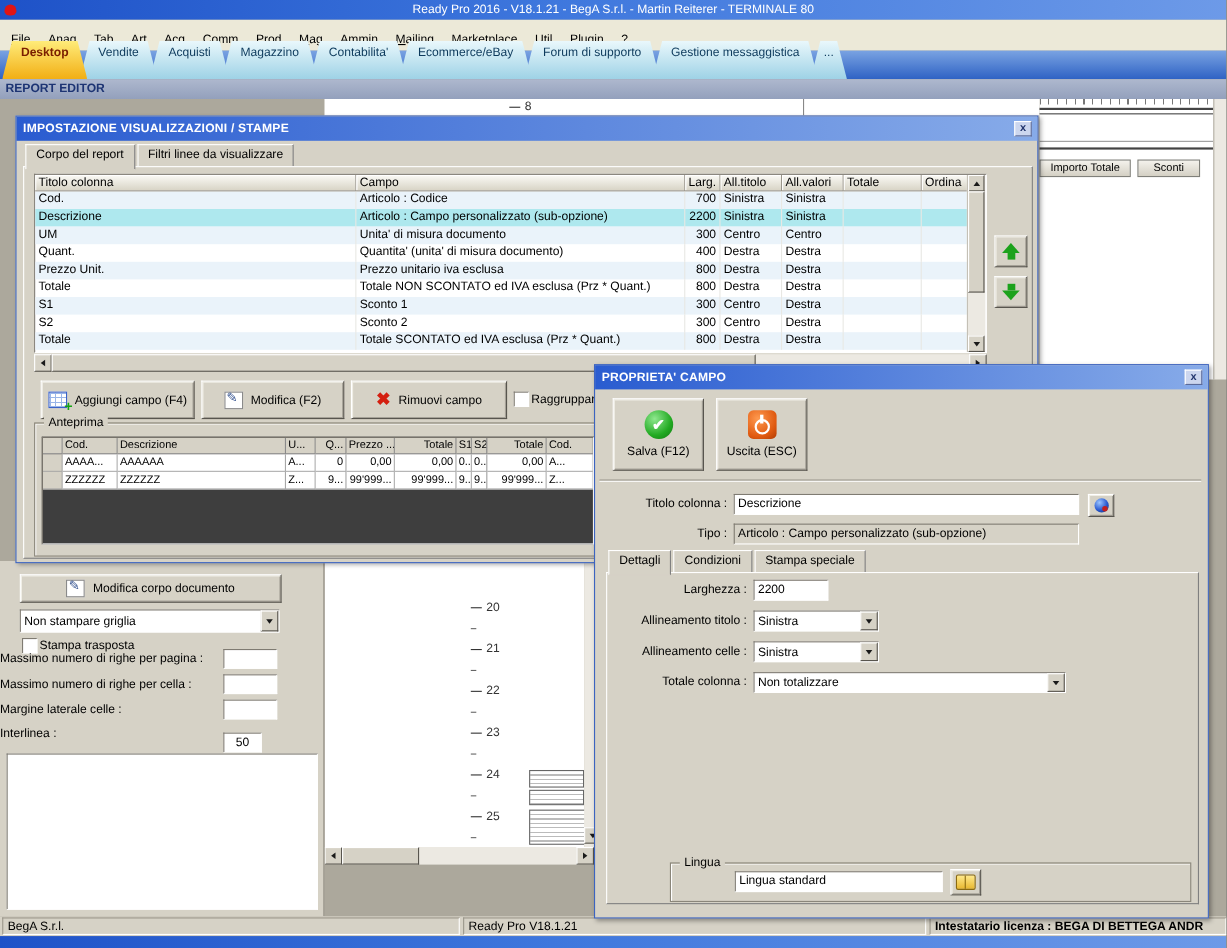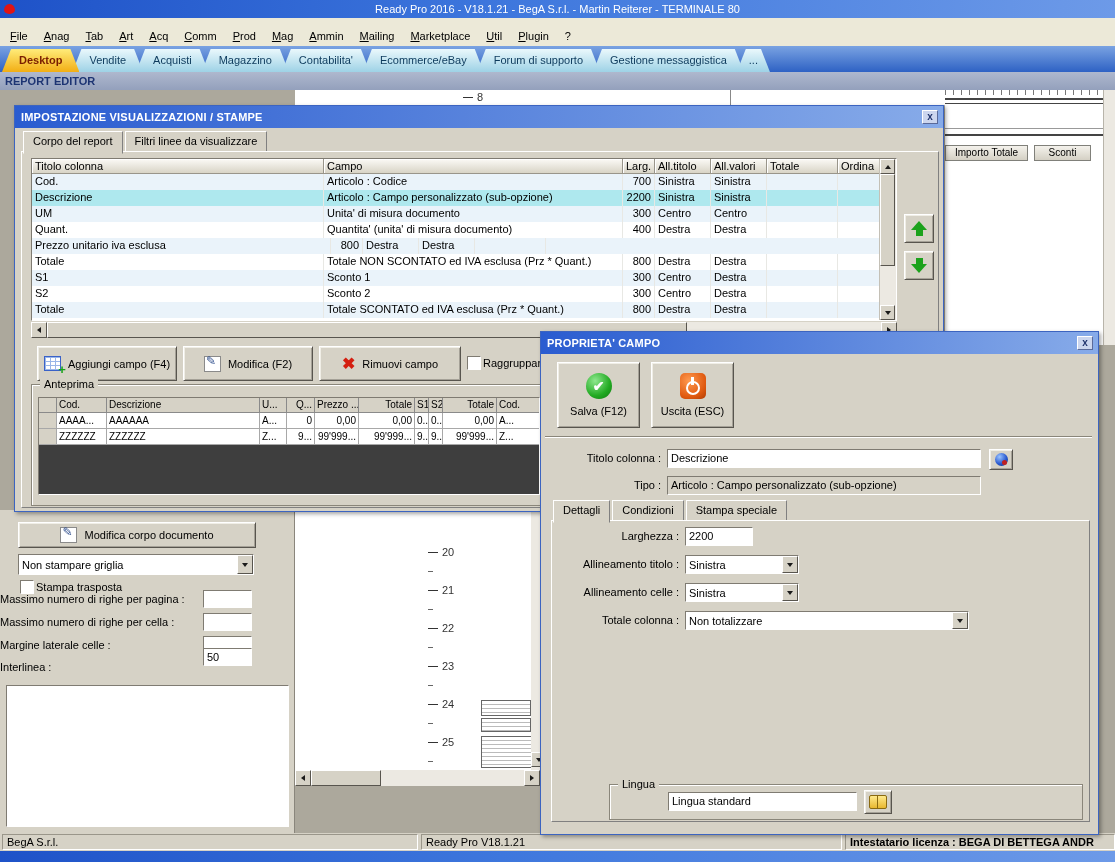--- a/index.html
+++ b/index.html
@@ -7,21 +7,21 @@
   #screen{position:relative;width:1115px;height:862px;background:#aca89c;overflow:hidden}
   .abs{position:absolute}
 
   
   .titlebar{left:0;top:0;width:1115px;height:18px;background:linear-gradient(to right,#1e52c8,#3e77dd 45%,#6d9ae8);color:#fff;font-weight:normal;text-align:center;line-height:18px}
   .app-icon{position:absolute;left:4px;top:4px;width:11px;height:10px;background:#e01414;border-radius:50% 50% 48% 48%/62% 62% 40% 40%}
   .menubar{left:0;top:18px;width:1115px;height:28px;background:#ece9d8;display:flex;align-items:flex-end;padding:0 2px 2px 2px;box-sizing:border-box}
   .menu-item{display:inline-block;padding:2px 8px;cursor:default}
   .menu-item::first-letter{text-decoration:underline}
   .tabstrip{left:0;top:46px;width:1115px;height:26px;background:linear-gradient(#7aa3e2,#2e62c4);display:flex;align-items:flex-end;padding-left:2px;box-sizing:border-box}
-  .mtab{display:inline-block;height:23px;line-height:22px;padding:0 17px;margin-right:-7px;clip-path:polygon(0 100%,9px 0,calc(100% - 9px) 0,100% 100%);background:linear-gradient(#eaf8fc,#9ed2e6);color:#0d3a5c;position:relative;white-space:nowrap;cursor:default}
+  .mtab{display:inline-block;height:35px;line-height:22px;padding:0 17px;margin-right:-7px;clip-path:polygon(0 100%,9px 0,calc(100% - 9px) 0,100% 100%);background:linear-gradient(#eaf8fc,#9ed2e6);color:#0d3a5c;position:relative;white-space:nowrap;cursor:default}
   .mtab.active{background:linear-gradient(#ffec7a,#f2ae14);color:#7a1e00;font-weight:bold;z-index:2}
   .mtab.small{padding:0 12px}
   .reportbar{left:0;top:72px;width:1115px;height:18px;background:linear-gradient(#aeb8ce,#93a0bc);color:#1d3473;font-weight:bold;line-height:18px;padding-left:5px;box-sizing:border-box}
   .btnface{background:#d6d2c6;border:1px solid;border-color:#fff #58554e #58554e #fff;box-shadow:inset 1px 1px 0 #f0eee6,inset -1px -1px 0 #a5a197}
   .field{background:#fff;border:1px solid;border-color:#7f7b72 #fff #fff #7f7b72;line-height:16px;padding:0 3px;overflow:hidden;white-space:nowrap;box-sizing:border-box}
   .field.gray{background:#d6d2c6}
   .cb{width:12px;height:12px;background:#fff;border:1px solid;border-color:#7f7b72 #fff #fff #7f7b72;display:inline-block;vertical-align:middle}
 
   
   .window{background:#d6d2c6;border:1px solid #3c64c0;box-shadow:2px 2px 4px rgba(0,0,0,.35)}
@@ -248,21 +248,21 @@
     <span class="lp-row-label" style="left:0;top:83px">Massimo numero di righe per pagina :</span>
     <div class="field abs" style="left:203px;top:80px;width:49px;height:18px"></div>
 
     <span class="lp-row-label" style="left:0;top:106px">Massimo numero di righe per cella :</span>
     <div class="field abs" style="left:203px;top:103px;width:49px;height:18px"></div>
 
     <span class="lp-row-label" style="left:0;top:129px">Margine laterale celle :</span>
     <div class="field abs" style="left:203px;top:126px;width:49px;height:18px"></div>
 
     <span class="lp-row-label" style="left:0;top:151px">Interlinea :</span>
-    <div class="field abs" style="left:203px;top:138px;width:49px;height:18px;text-align:left">50</div>
+    <div class="field abs" style="left:203px;top:156px;width:35px;height:18px;text-align:center">50</div>
 
     <div class="abs" style="left:6px;top:175px;width:281px;height:140px;background:#fff;border:1px solid;border-color:#7f7b72 #fff #fff #7f7b72"></div>
   </div>
 
   <div class="abs window" style="left:14px;top:105px;width:928px;height:405px;z-index:10">
     <div class="wtitle">IMPOSTAZIONE VISUALIZZAZIONI / STAMPE</div>
     <div class="wclose">x</div>
 
     <div class="dlgtabs" style="left:8px;top:25px">
       <span class="dlgtab active">Corpo del report</span>
@@ -311,20 +311,21 @@
         <div class="trow">
           <span class="cell c1">Quant.</span>
             <span class="cell c2">Quantita' (unita' di misura documento)</span>
             <span class="cell c3">400</span>
             <span class="cell c4">Destra</span>
             <span class="cell c5">Destra</span>
             <span class="cell c6"></span>
             <span class="cell c7"></span>
         </div>
         <div class="trow alt">
+          <span class="cell c1">Prezzo Unit.</span>
             <span class="cell c2">Prezzo unitario iva esclusa</span>
             <span class="cell c3">800</span>
             <span class="cell c4">Destra</span>
             <span class="cell c5">Destra</span>
             <span class="cell c6"></span>
             <span class="cell c7"></span>
         </div>
         <div class="trow">
           <span class="cell c1">Totale</span>
             <span class="cell c2">Totale NON SCONTATO ed IVA esclusa (Prz * Quant.)</span>

